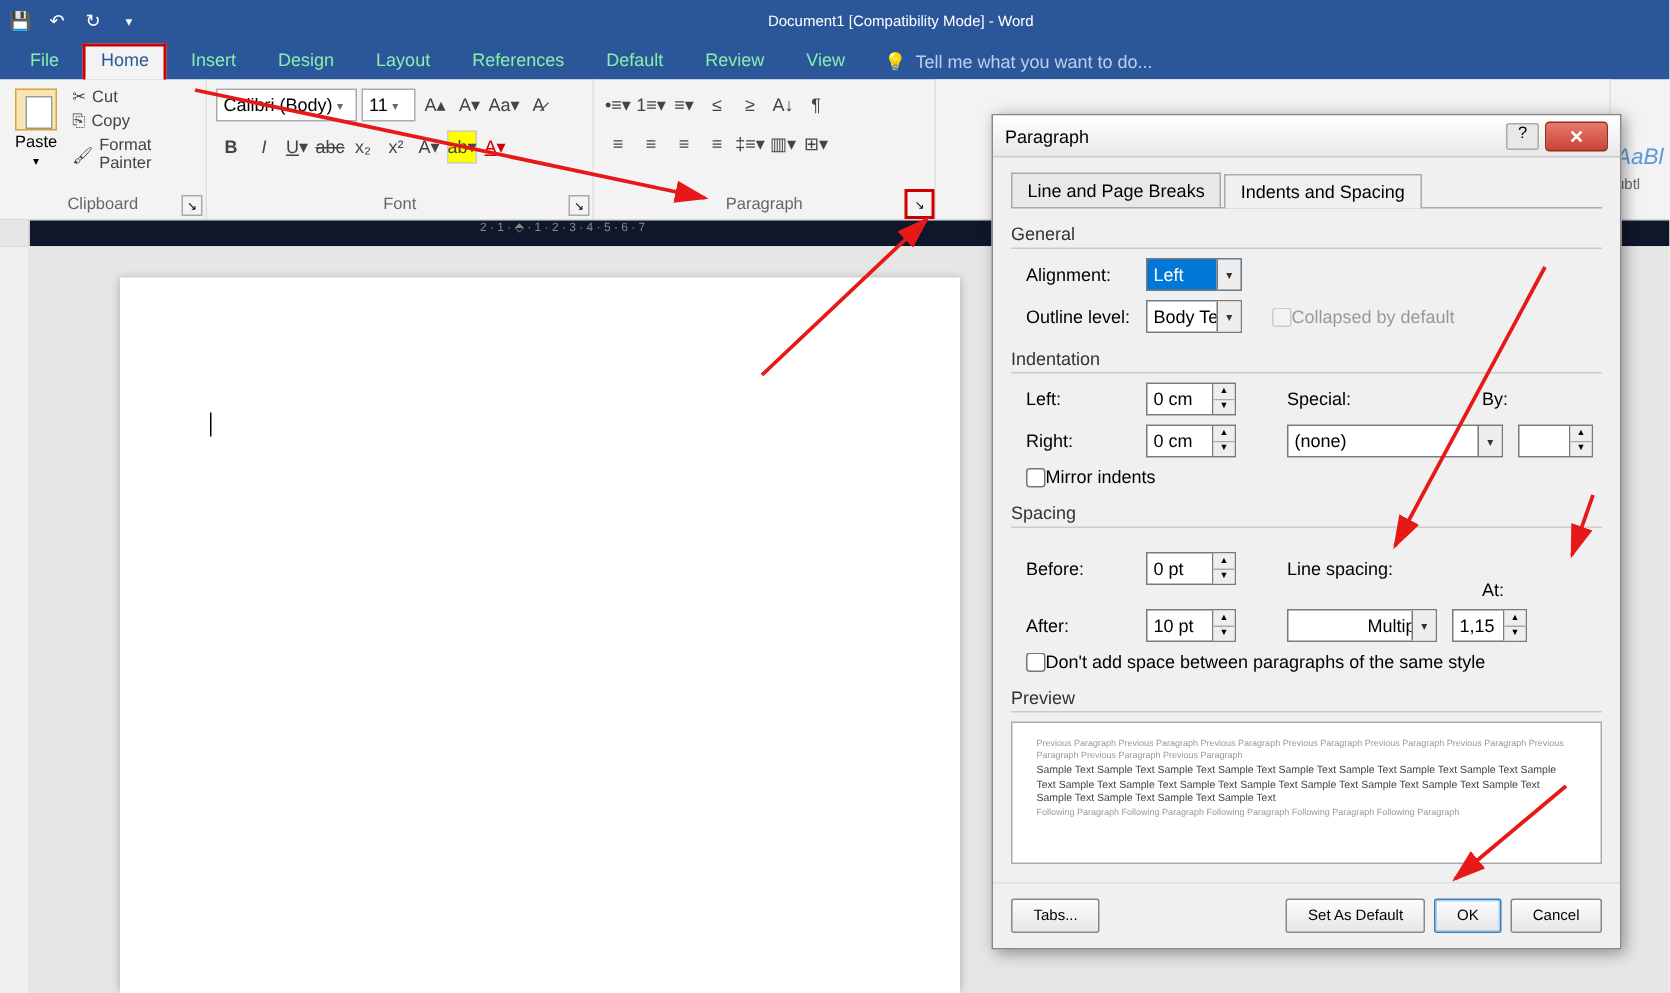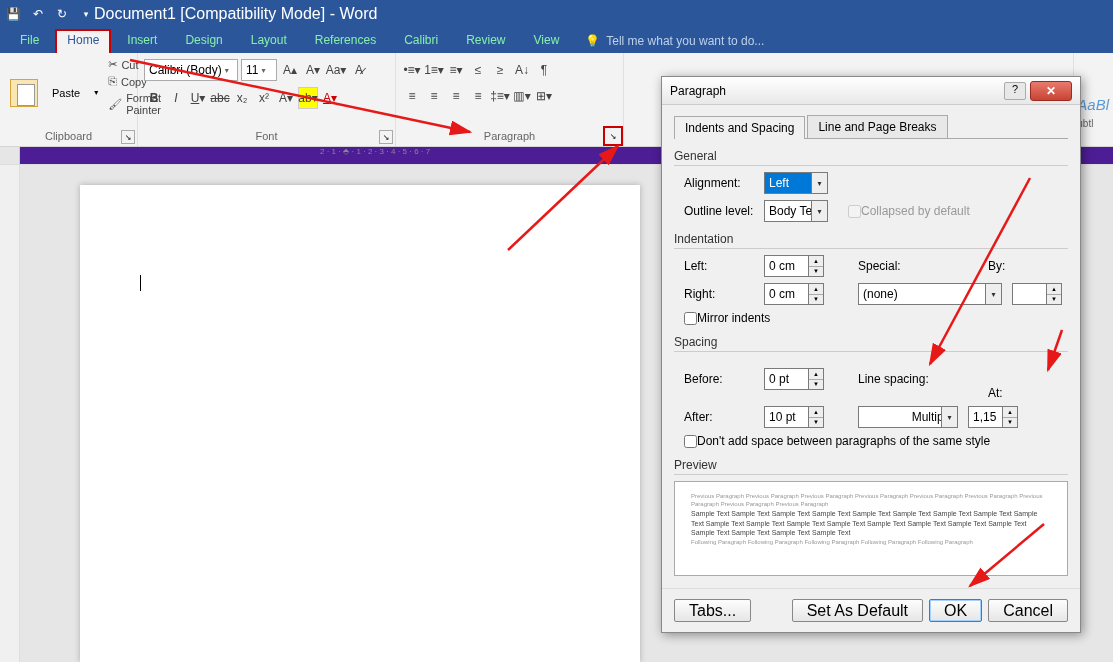--- a/index.html
+++ b/index.html
@@ -2,57 +2,57 @@
 <html><head>
 <meta charset="utf-8">
 <style>
 * { box-sizing: border-box; margin: 0; padding: 0; font-family: "Segoe UI", Tahoma, sans-serif; }
 body { width: 1113px; height: 662px; background: #fff; overflow: hidden; position: relative; font-size: 12px; }
 
 
 .titlebar { height: 28px; background: #2b579a; color: #fff; display: flex; align-items: center; padding: 0 6px; }
 .qat { display: flex; gap: 8px; align-items: center; }
 .qat-icon { width: 16px; height: 16px; display: flex; align-items: center; justify-content: center; }
-.title { flex: 1; text-align: left; font-size: 16px; }
+.title { flex: 1; text-align: center; font-size: 10px; }
 
 
 .tabs { height: 25px; background: #2b579a; display: flex; align-items: center; padding-left: 8px; gap: 4px; }
 .tab { padding: 4px 12px 6px 12px; color: #86efac; font-size: 12px; }
 .tab.selected { background: #f3f3f3; color: #2b579a; border: 2px solid #c00; border-bottom: none; padding: 2px 10px 6px 10px; }
 .tellme { color: #bcd0ec; font-size: 12px; display: flex; align-items: center; gap: 6px; margin-left: 10px; }
 
 
 .ribbon { height: 94px; background: #f3f3f3; border-bottom: 1px solid #d4d4d4; display: flex; }
 .group { border-right: 1px solid #e0e0e0; padding: 4px 6px 2px 6px; display: flex; flex-direction: column; position: relative; }
 .group-body { flex: 1; display: flex; }
 .group-label { text-align: center; font-size: 11px; color: #666; padding: 2px 0; position: relative; }
 .launcher { position: absolute; right: 2px; bottom: 2px; width: 14px; height: 14px; border: 1px solid #aaa; font-size: 8px; display: flex; align-items: center; justify-content: center; }
 .launcher.highlight { border: 2px solid #c00; right: 0; bottom: 0; width: 20px; height: 20px; }
 
-.paste-block { display: flex; flex-direction: row; align-items: center; padding: 2px 4px; gap: 14px; }
+.paste-block { display: flex; flex-direction: column; align-items: center; padding: 2px 4px; gap: 2px; }
 .paste-icon { width: 28px; height: 28px; background: #f9e6b3; border: 1px solid #d6a63b; position: relative; }
 .paste-icon::after { content: ''; position: absolute; top: 4px; left: 6px; width: 16px; height: 20px; background: #fff; border: 1px solid #999; }
 .clip-list { display: flex; flex-direction: column; gap: 2px; padding-left: 4px; }
 .clip-item { display: flex; align-items: center; gap: 4px; font-size: 11px; color: #444; padding: 1px 2px; }
 
 .font-top { display: flex; gap: 3px; align-items: center; }
 .combo { height: 22px; border: 1px solid #ababab; background: #fff; display: flex; align-items: center; padding: 0 4px; font-size: 12px; }
 .combo .arrow { margin-left: 3px; font-size: 8px; color: #666; }
 .btn-sm { width: 20px; height: 22px; display: flex; align-items: center; justify-content: center; font-size: 12px; color: #444; }
 .font-row2 { display: flex; gap: 2px; align-items: center; margin-top: 6px; }
 
 .para-grid { display: flex; flex-direction: column; gap: 4px; }
 .para-row { display: flex; gap: 2px; }
 
 .styles-area { width: 450px; background: #f3f3f3; }
 
 
 .ruler-row { height: 18px; background: #f0f0f0; border-bottom: 1px solid #ddd; display: flex; }
 .ruler-corner { width: 20px; background: #e6e6e6; border-right: 1px solid #ccc; }
-.ruler-h { flex: 1; position: relative; background: #4c1d95; font-size: 8px; color: #888; }
+.ruler-h { flex: 1; position: relative; background: #0f172a; font-size: 8px; color: #888; }
 
 .workspace { display: flex; height: calc(662px - 28px - 25px - 94px - 18px); background: #e6e6e6; }
 .ruler-v { width: 20px; background: #f0f0f0; border-right: 1px solid #ddd; }
 .doc-area { flex: 1; padding: 20px 0 0 60px; }
 .page { width: 560px; height: 100%; background: #fff; box-shadow: 0 0 6px rgba(0,0,0,.25); padding: 90px 60px; }
 .cursor { border-left: 1px solid #000; height: 16px; }
 
 
 .dialog { position: absolute; left: 661px; top: 76px; width: 420px; background: #f0f0f0; border: 1px solid #888; box-shadow: 2px 2px 10px rgba(0,0,0,.4); }
 .dlg-title { height: 28px; background: linear-gradient(#fff,#e8e8e8); border-bottom: 1px solid #ccc; display: flex; align-items: center; padding: 0 8px; font-size: 12px; }
@@ -79,21 +79,21 @@
 .chk { display: flex; align-items: center; gap: 0; padding-left: 10px; font-size: 12px; }
 .chk input { width: 13px; height: 13px; }
 .gap { width: 20px; }
 .lbl2 { width: 90px; }
 
 .preview-box { border: 1px solid #aaa; background: #fff; height: 95px; padding: 10px 16px; margin-top: 4px; font-size: 6px; color: #999; line-height: 1.4; }
 .preview-box .sample { color: #444; font-size: 7px; }
 
 .dlg-buttons { display: flex; gap: 6px; padding: 10px 12px; justify-content: flex-end; border-top: 1px solid #ddd; }
 .dlg-buttons .left { margin-right: auto; }
-.btn { height: 23px; padding: 0 14px; border: 1px solid #888; background: linear-gradient(#fdfdfd,#e6e6e6); font-size: 16px; display: flex; align-items: center; border-radius: 2px; }
+.btn { height: 23px; padding: 0 14px; border: 1px solid #888; background: linear-gradient(#fdfdfd,#e6e6e6); font-size: 10px; display: flex; align-items: center; border-radius: 2px; }
 .btn.primary { border: 1px solid #3c7fb1; box-shadow: 0 0 0 1px #a3d1ff inset; }
 
 
 svg.arrows { position: absolute; top: 0; left: 0; pointer-events: none; }
 </style>
 </head>
 <body>
 
 <div class="titlebar">
   <div class="qat">
@@ -105,21 +105,21 @@
   <div class="title">Document1 [Compatibility Mode] - Word</div>
 </div>
 
 <div class="tabs">
   <div class="tab">File</div>
   <div class="tab selected">Home</div>
   <div class="tab">Insert</div>
   <div class="tab">Design</div>
   <div class="tab">Layout</div>
   <div class="tab">References</div>
-  <div class="tab">Calibri</div>
+  <div class="tab">Default</div>
   <div class="tab">Review</div>
   <div class="tab">View</div>
   <div class="tellme">
     <span>💡</span>
     <span>Tell me what you want to do...</span>
   </div>
 </div>
 
 <div class="ribbon">
 
@@ -235,22 +235,22 @@
 </div>
 
 <div class="dialog">
   <div class="dlg-title">
     <span class="dlg-title-text">Paragraph</span>
     <div class="dlg-help">?</div>
     <div class="dlg-close">✕</div>
   </div>
   <div class="dlg-body">
     <div class="tabstrip">
+      <div class="dlg-tab">Line and Page Breaks</div>
       <div class="dlg-tab active">Indents and Spacing</div>
-      <div class="dlg-tab">Line and Page Breaks</div>
     </div>
 
     <div class="section">
       <div class="section-head">General</div>
       <div class="row">
         <div class="lbl"><span>Alignment:</span></div>
         <div class="sel highlighted">
             <span>Left</span>
             <span class="arrow">▾</span>
           </div>

